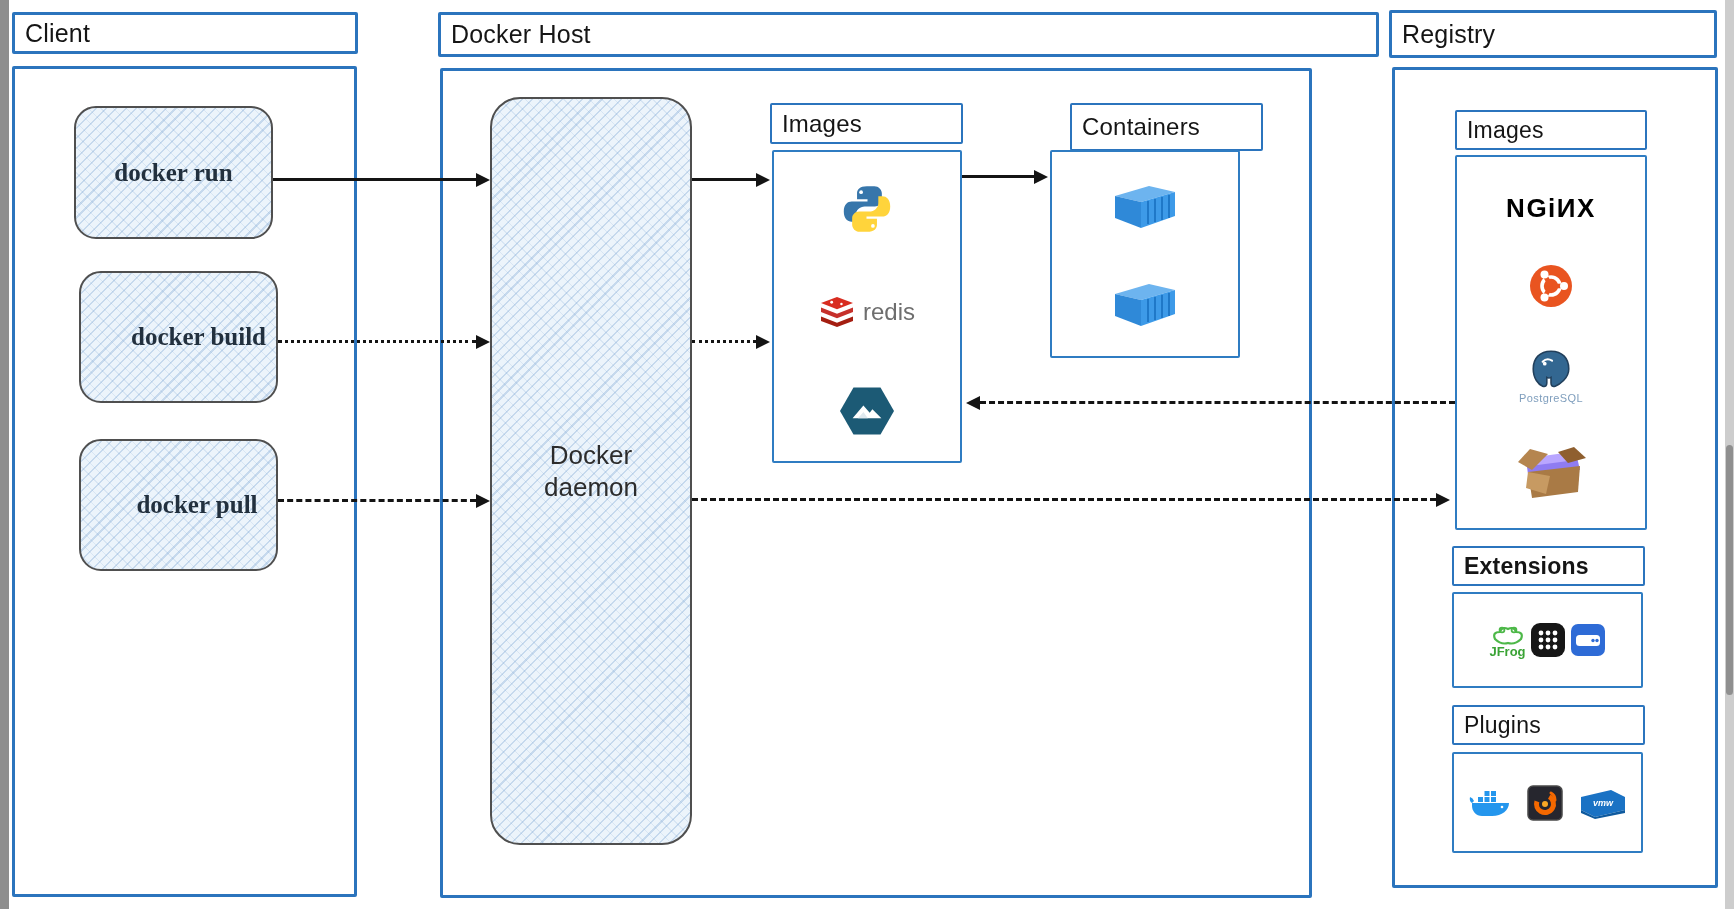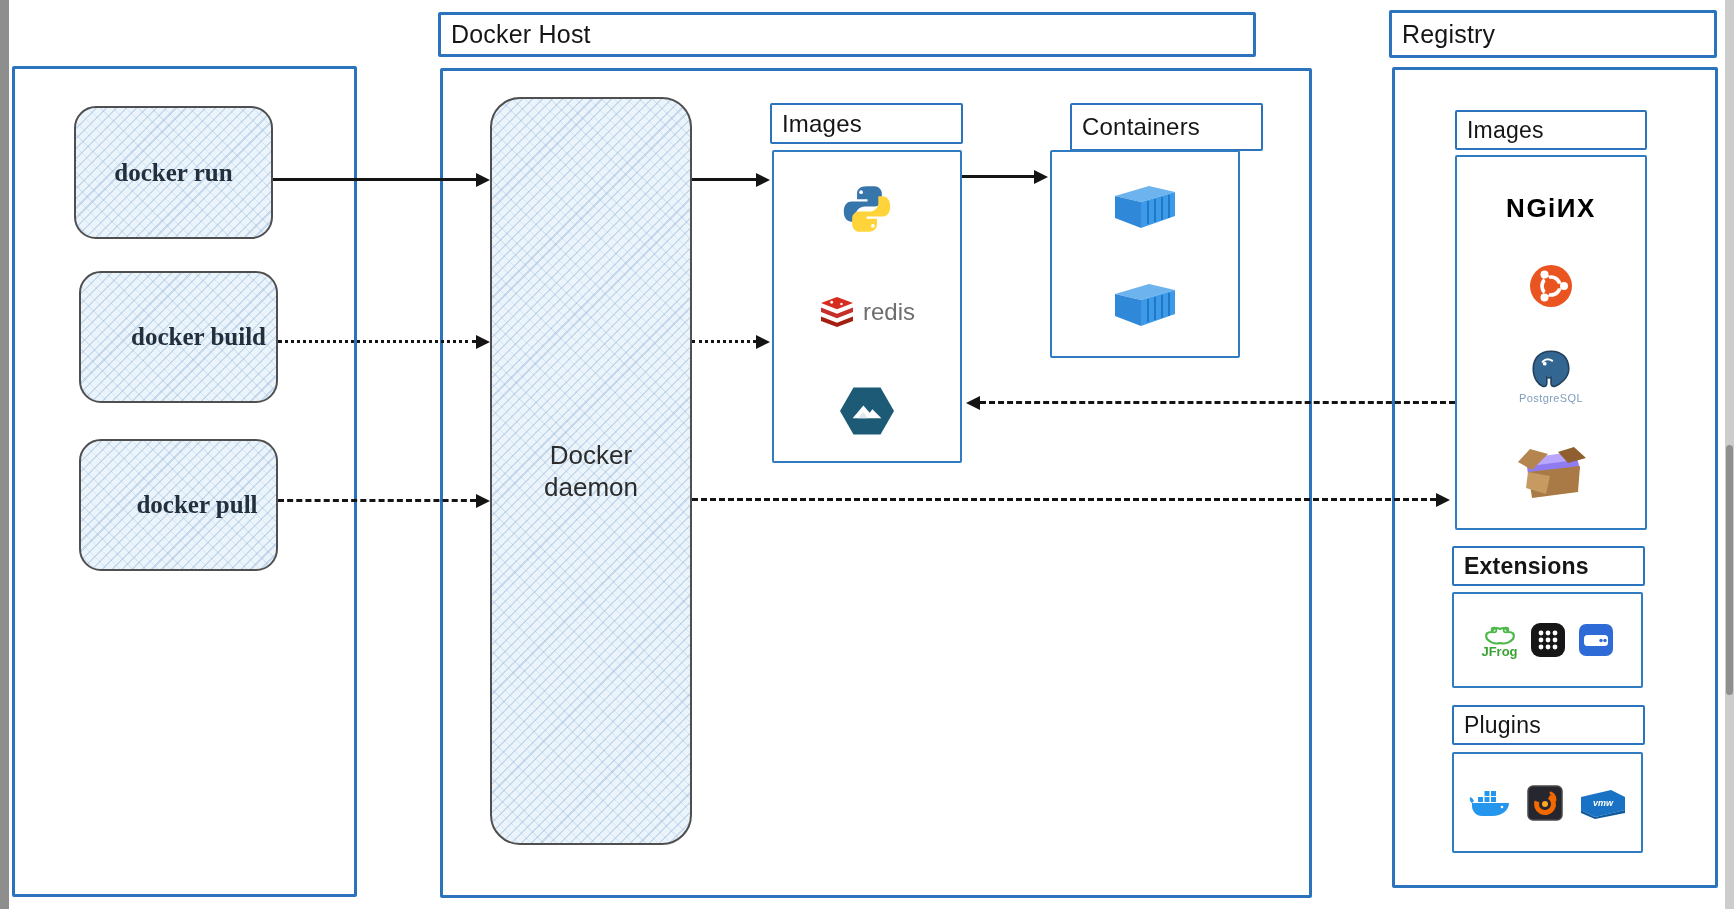--- a/index.html
+++ b/index.html
@@ -47,33 +47,36 @@
   .jfrog-group{display:flex;flex-direction:column;align-items:center;}
   .jfrog-text{font-size:13px;font-weight:700;color:#3aa335;margin-top:-2px;}
 </style>
 </head>
 <body>
 
 <div id="canvas">
 
   <div class="edge-left"></div>
 
+  <div class="tbox" style="left:12px;top:12px;width:346px;height:42px;">
+    <span class="lbl">Client</span>
+  </div>
   <div class="body-box" style="left:12px;top:66px;width:345px;height:831px;"></div>
 
   <div class="sketch" style="left:74px;top:106px;width:199px;height:133px;">
     <span class="cmd-text">docker run</span>
   </div>
   <div class="sketch" style="left:79px;top:271px;width:199px;height:132px;padding-left:40px;">
     <span class="cmd-text">docker build</span>
   </div>
   <div class="sketch" style="left:79px;top:439px;width:199px;height:132px;padding-left:37px;">
     <span class="cmd-text">docker pull</span>
   </div>
 
-  <div class="tbox" style="left:438px;top:12px;width:818px;height:45px;">
+  <div class="tbox" style="left:438px;top:12px;width:941px;height:45px;">
     <span class="lbl">Docker Host</span>
   </div>
   <div class="body-box" style="left:440px;top:68px;width:872px;height:830px;"></div>
 
   <div class="sketch" style="left:490px;top:97px;width:202px;height:748px;border-radius:30px;">
     <span class="daemon-label">Docker daemon</span>
   </div>
 
   <div class="tbox" style="left:770px;top:103px;width:193px;height:41px;border-width:2.5px;">
     <span class="lbl" style="font-size:24px;">Images</span>
@@ -173,21 +176,21 @@
       <polygon points="46,8 62,3 74,14 56,19" fill="#8f5f2f"></polygon>
       <polygon points="16,28 68,22 66,48 20,54" fill="#a97a45"></polygon>
       <polygon points="16,28 38,32 34,50 14,44" fill="#c79a62"></polygon>
     </svg>
   </div>
 
   <div class="tbox" style="left:1452px;top:546px;width:193px;height:40px;border-width:2.5px;font-weight:bold;">
     <span class="lbl" style="font-size:23px;">Extensions</span>
   </div>
   <div class="sub-box" style="left:1452px;top:592px;width:191px;height:96px;"></div>
-  <div class="row-icons" style="left:1452px;top:592px;width:191px;height:96px;gap:12px;">
+  <div class="row-icons" style="left:1452px;top:592px;width:191px;height:96px;gap:4px;">
     <div class="jfrog-group">
       <svg width="34" height="24" viewBox="0 0 34 24">
         <path d="M4 17 Q1 10 9 10 Q11 4 17 7 Q23 4 25 10 Q33 10 30 17 Q24 23 17 21 Q10 23 4 17 Z" fill="none" stroke="#4db848" stroke-width="2.2"></path>
         <circle cx="11" cy="8" r="2.4" fill="none" stroke="#4db848" stroke-width="1.8"></circle>
         <circle cx="23" cy="8" r="2.4" fill="none" stroke="#4db848" stroke-width="1.8"></circle>
       </svg>
       <span class="jfrog-text">JFrog</span>
     </div>
     <svg width="36" height="36" viewBox="0 0 36 36">
       <rect x="1" y="1" width="34" height="34" rx="9" fill="#161616"></rect>

